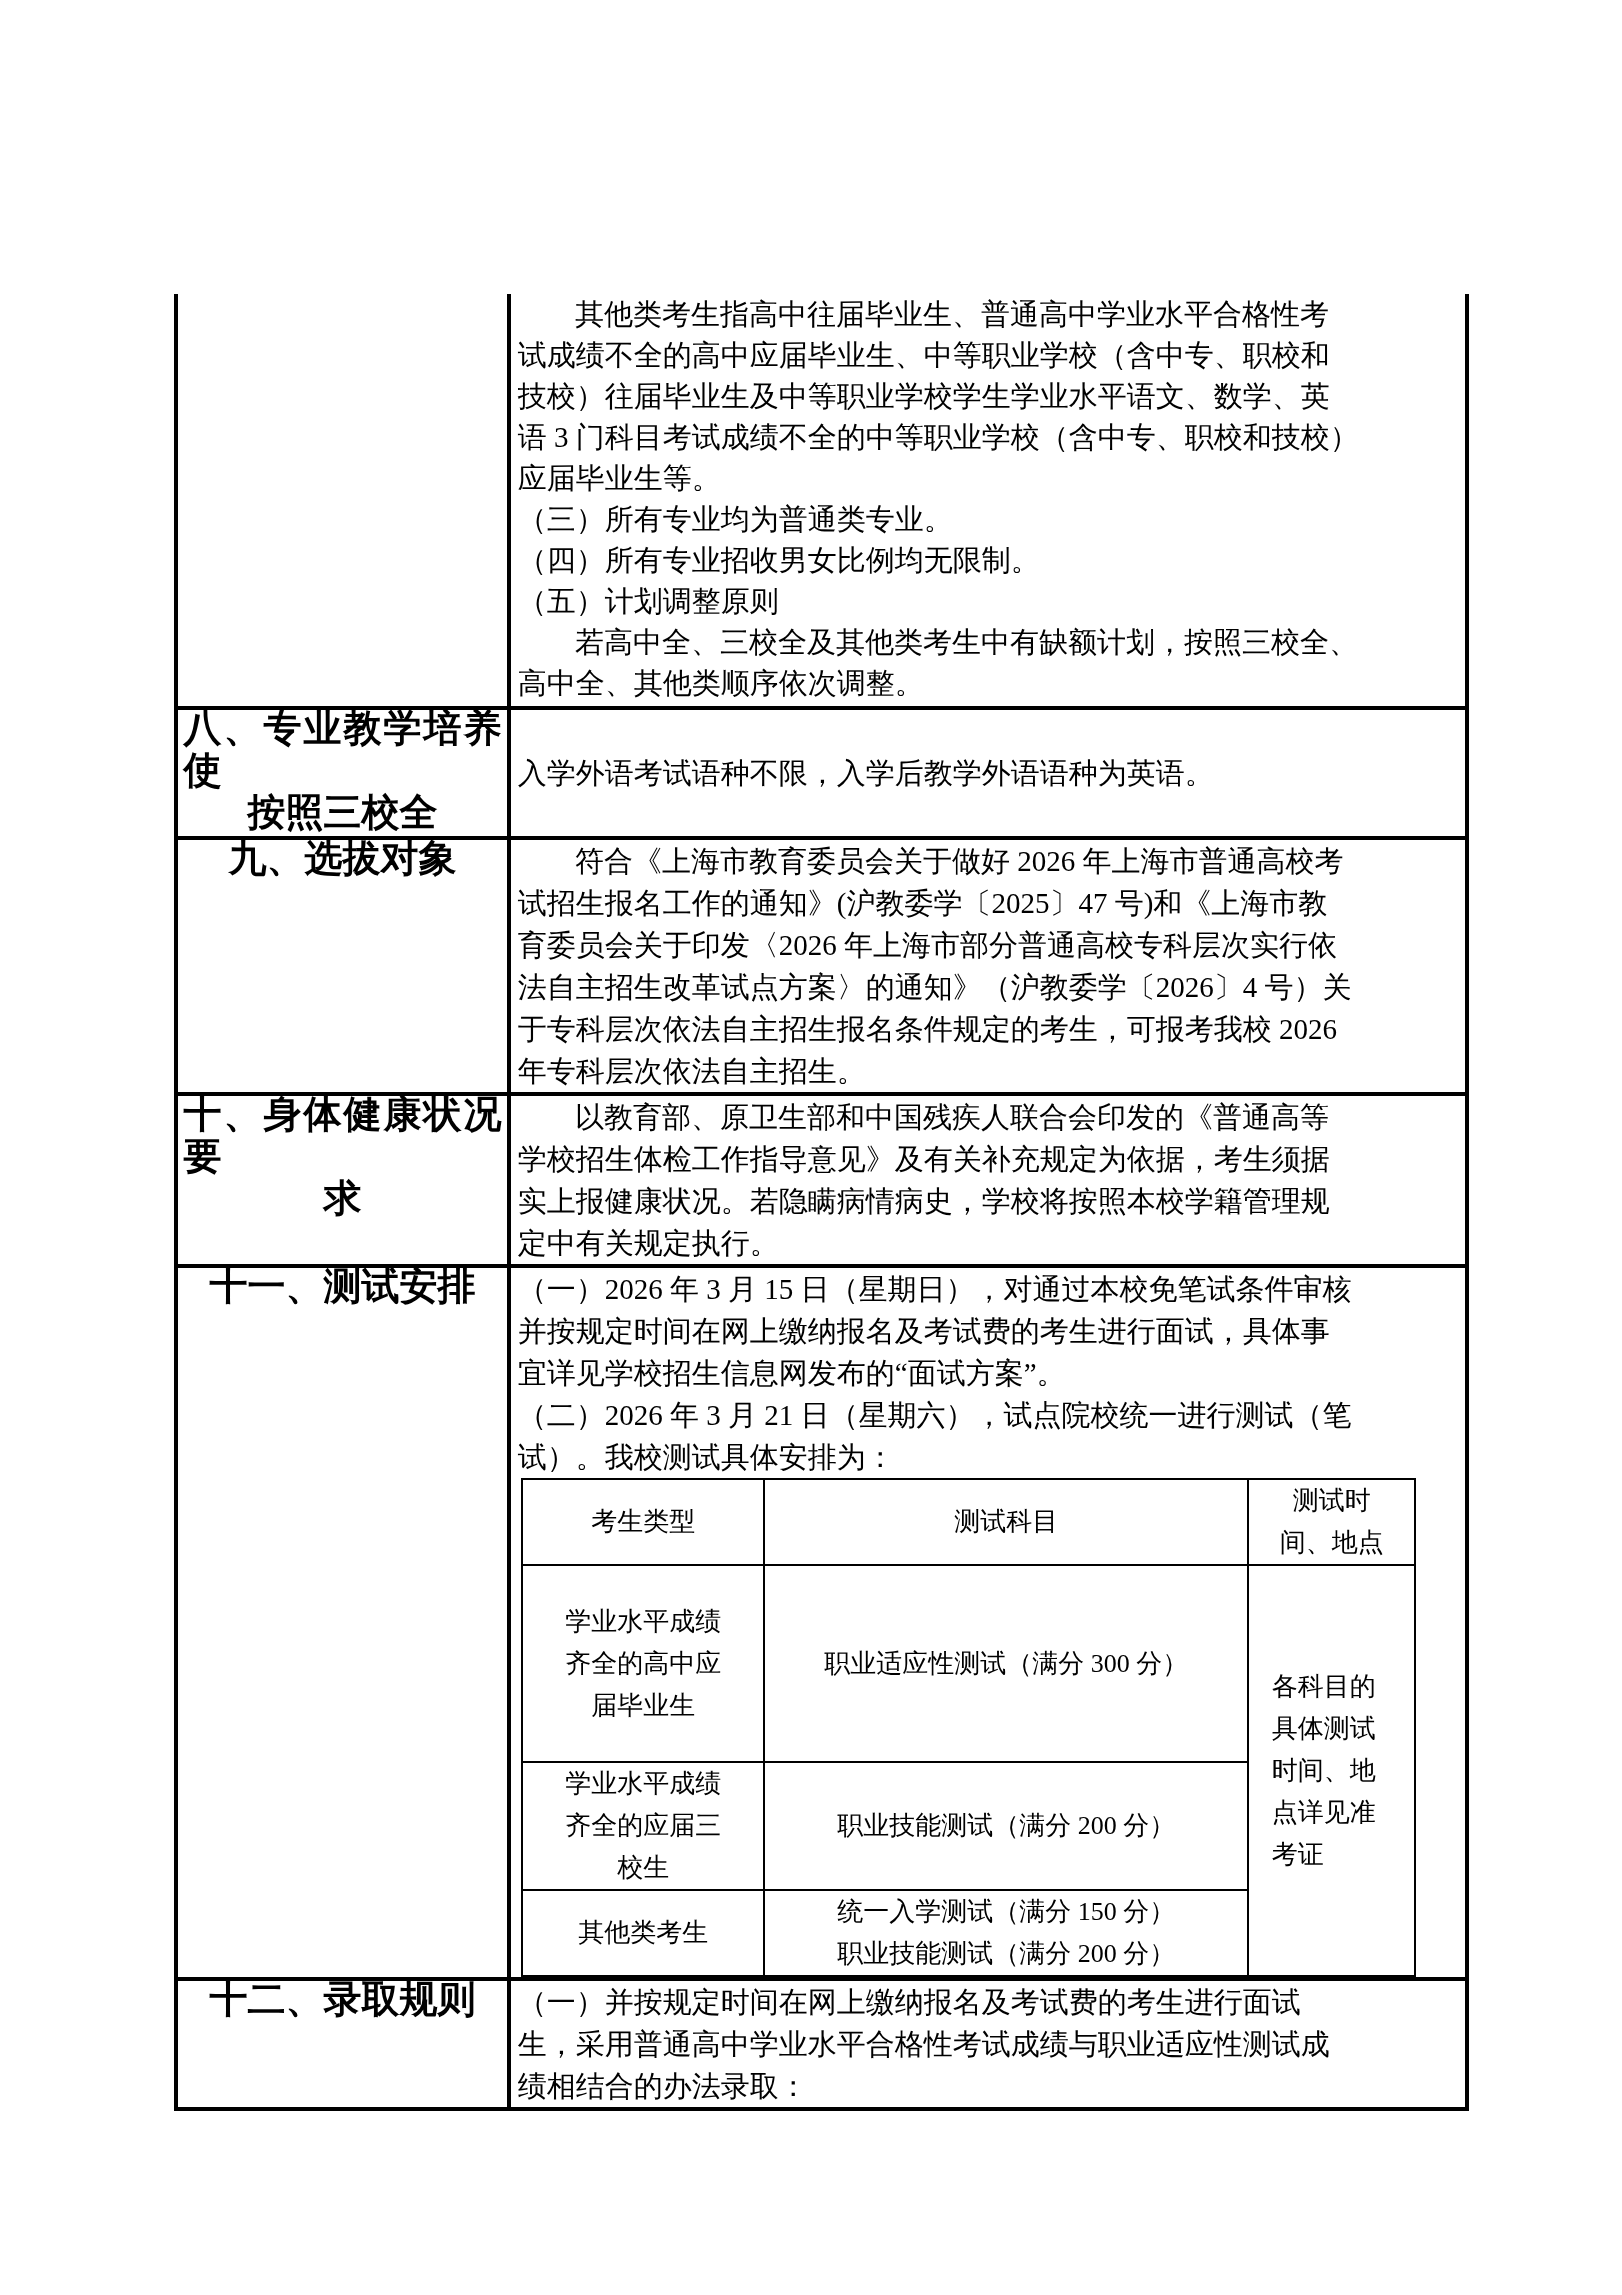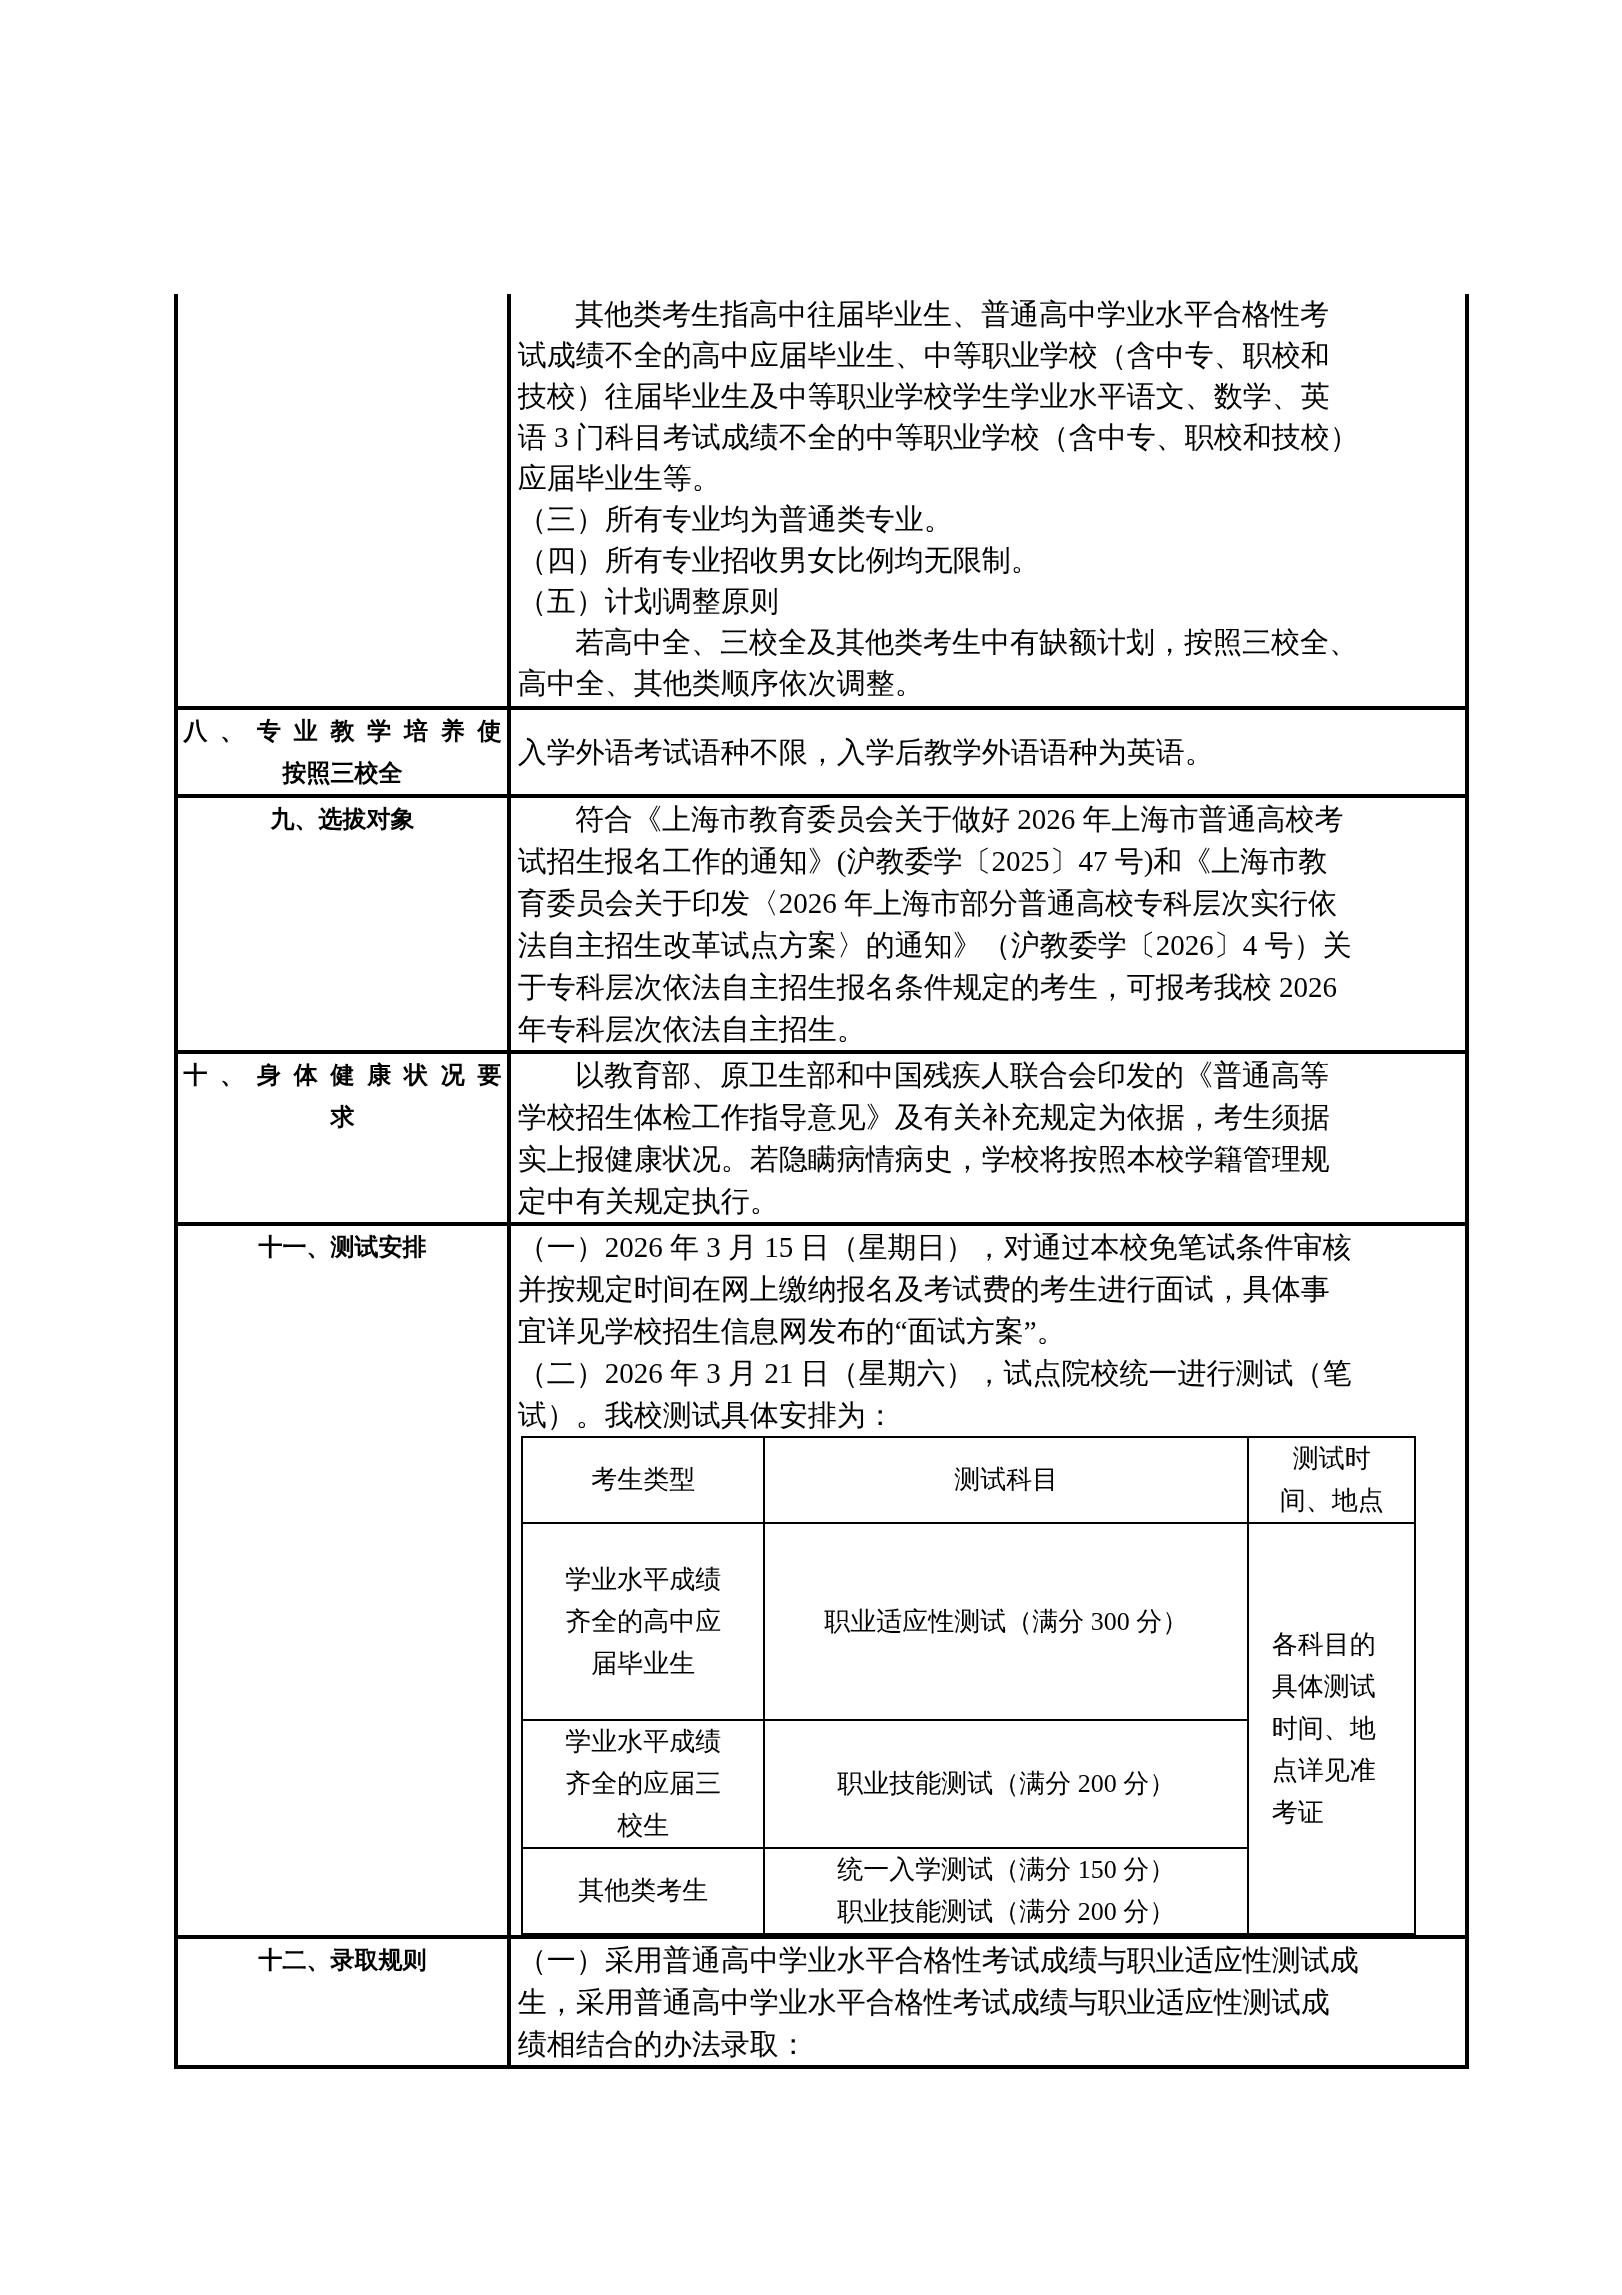--- a/index.html
+++ b/index.html
@@ -2,22 +2,22 @@
 <html style="font-size:11px"><head>
 <meta charset="utf-8">
 <style>
   html,body{margin:0;padding:0;background:#ffffff;}
   .page{position:relative;width:1623px;height:2295px;background:#fff;overflow:hidden;
         font-family:"Liberation Serif","DejaVu Serif",serif;color:#000;}
   table.doc{position:absolute;left:166px;top:294px;border-collapse:collapse;table-layout:fixed;
         width:1291px;margin-left:8px;}
   table.doc > tbody > tr > td{border:4.1px solid #000;padding:0;vertical-align:top;overflow:hidden;}
   table.doc > tbody > tr.first > td{border-top:none;}
-  td.hd{vertical-align:middle;font-family:Liberation Sans, sans-serif;
-        font-weight:700;font-size:24px;line-height:42px;}
+  td.hd{vertical-align:middle;font-family:Liberation Mono, monospace;
+        font-weight:700;font-size:38px;line-height:42px;}
   td.hd .hline{padding:0 5.5px;}
   .jfull{text-align:justify;text-align-last:justify;}
   .hcenter{text-align:center;}
   .hleft{text-align:center;}
   td.bd{font-size:29px;line-height:42px;}
   tr.r7 td.bd{line-height:41px;}
   .ln{padding-left:6.8px;padding-right:4.1px;white-space:nowrap;}
   .ln.ind{padding-left:64px;}
   
   table.inner{border-collapse:collapse;table-layout:fixed;width:893px;margin-left:10.2px;
@@ -143,21 +143,21 @@
             </tbody>
           </table>
         </td>
       </tr>
 
       <tr style="height:125px">
         <td class="hd">
           <div class="hline hleft">十二、录取规则</div>
         </td>
         <td class="bd">
-          <div class="ln">（一）采用普通高中学业水平合格性考试成绩与职业适应性测试成</div>
+          <div class="ln">（一）并按规定时间在网上缴纳报名及考试费的考生进行面试</div>
           <div class="ln">生，采用普通高中学业水平合格性考试成绩与职业适应性测试成</div>
           <div class="ln">绩相结合的办法录取：</div>
         </td>
       </tr>
 
     </tbody>
   </table>
 </div>
 
 

